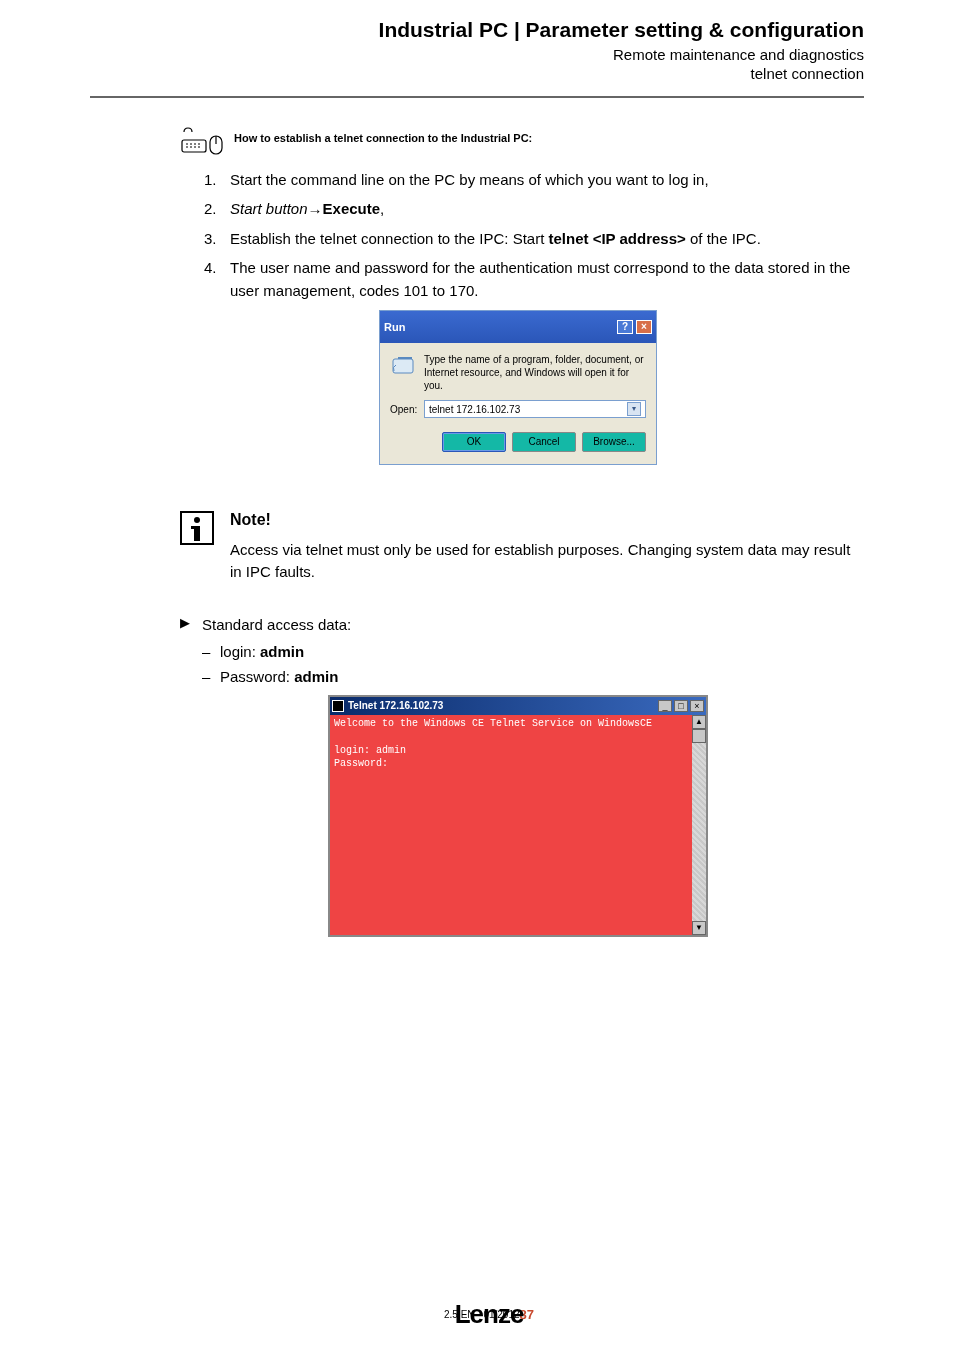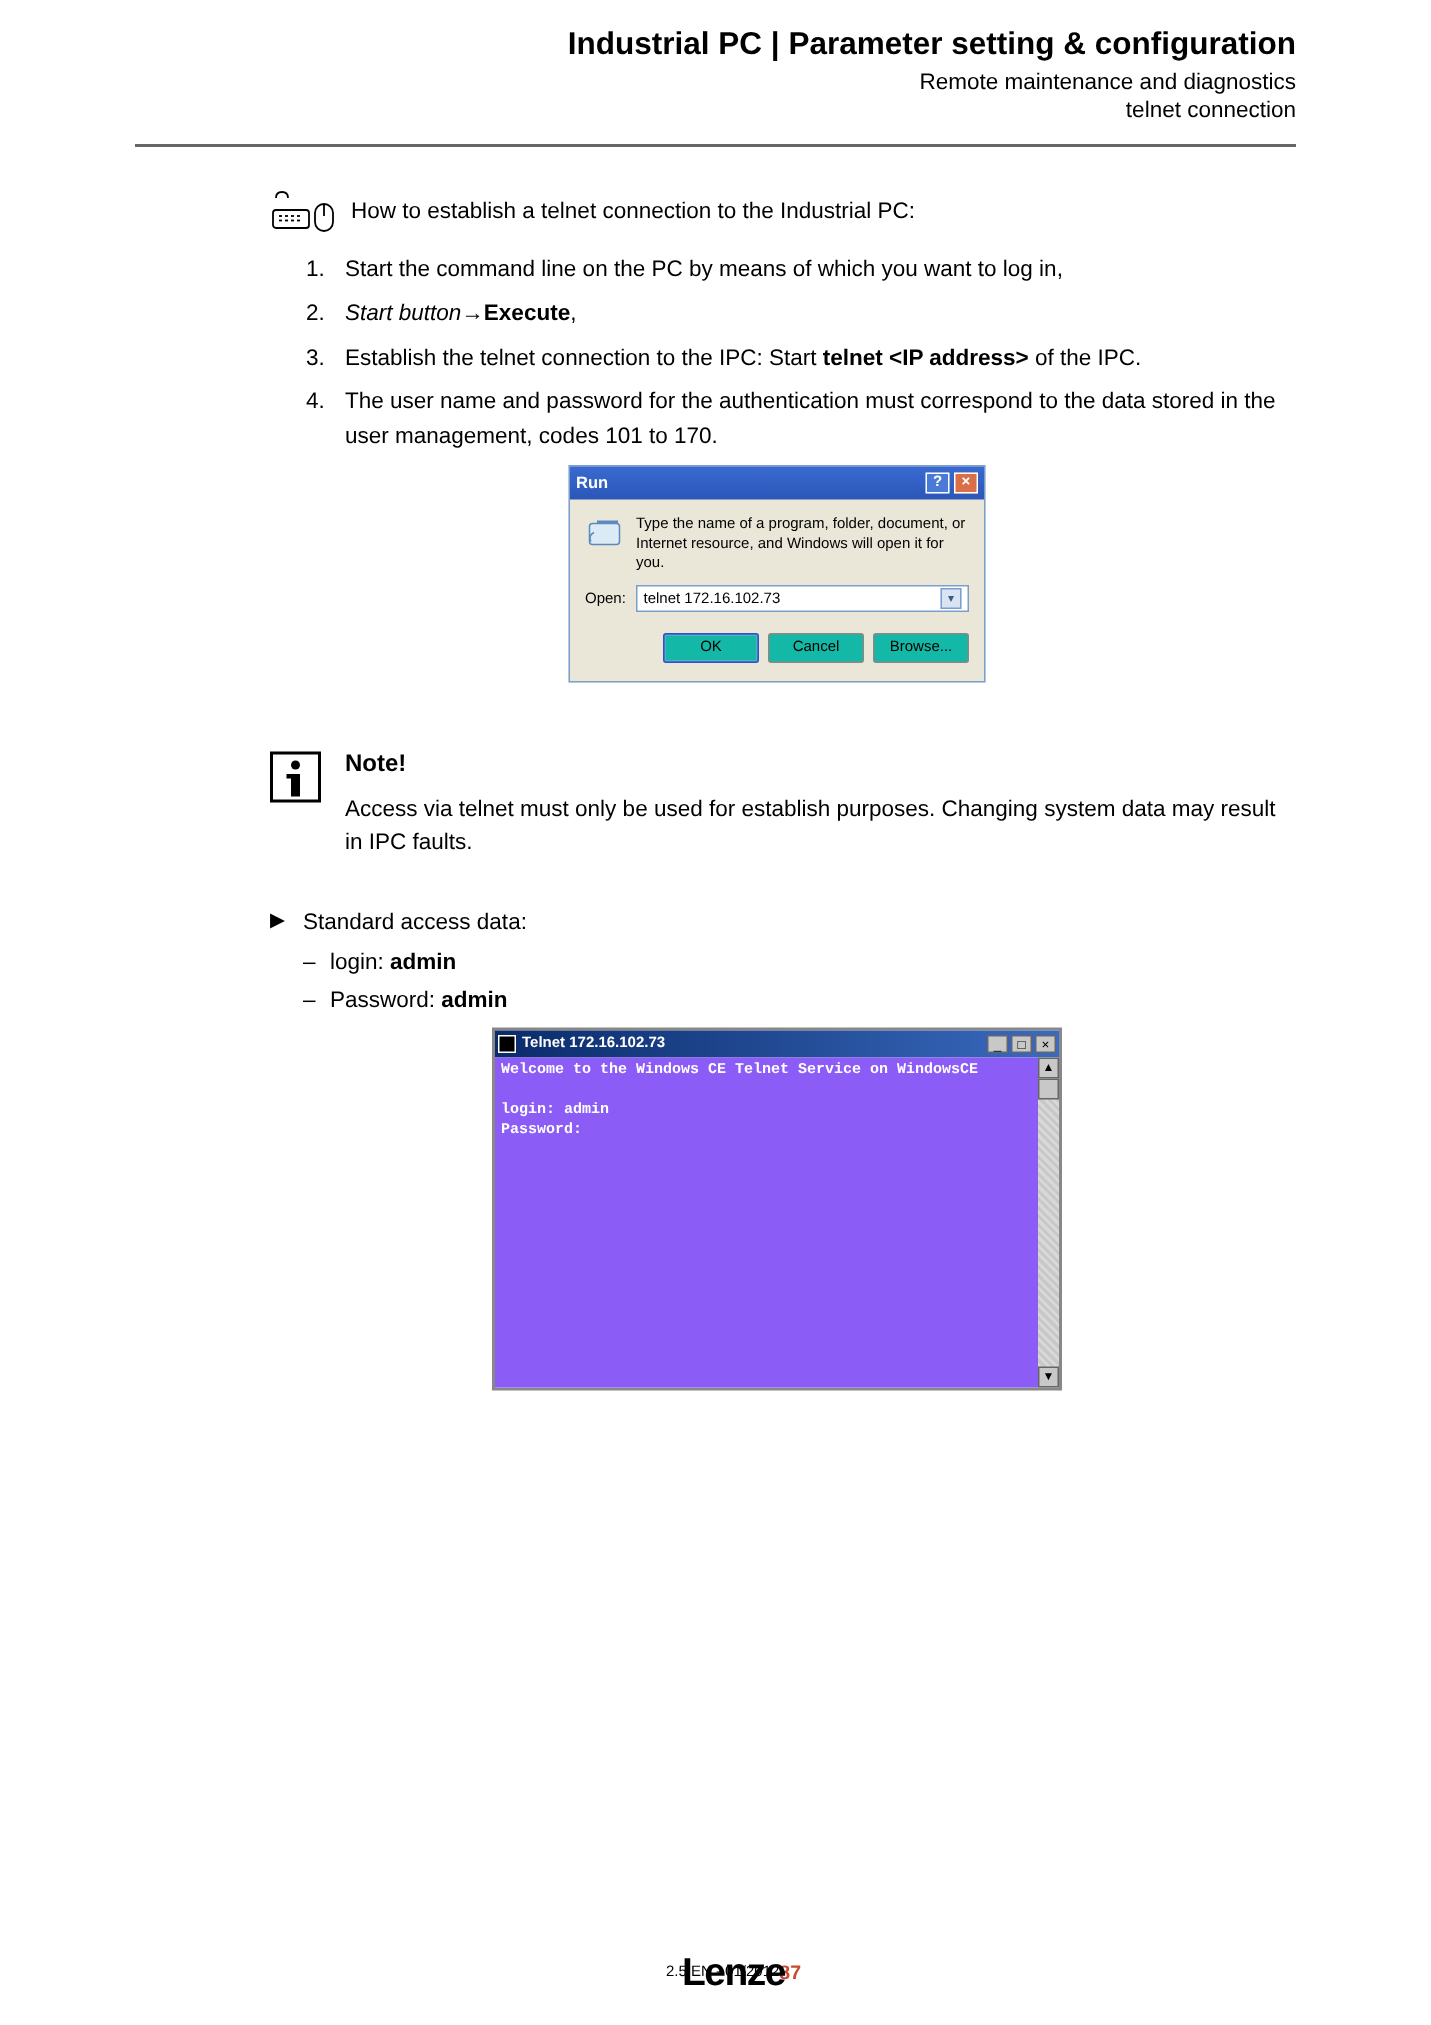--- a/index.html
+++ b/index.html
@@ -44,22 +44,22 @@
     margin-bottom: 10px;
   }
   .mouse-icon {
     width: 46px;
     height: 32px;
     margin-right: 8px;
     flex-shrink: 0;
   }
   .mouse-icon svg { display: block; }
   .section-heading {
-    font-size: 15px;
-    font-weight: normal;
+    font-size: 11px;
+    font-weight: bold;
     padding-top: 6px;
   }
   .num-list {
     list-style: none;
     padding-left: 24px;
     font-size: 15px;
     line-height: 1.55;
   }
   .num-list li {
     display: flex;
@@ -74,21 +74,21 @@
   .bold { font-weight: bold; }
   .arrow-glyph { font-family: Arial; }
   .run-dialog {
     width: 278px;
     margin: 8px auto 0 auto;
     border: 1px solid #7a9fcf;
     background: #eae7d8;
     font-size: 11px;
   }
   .run-titlebar {
-    height: 22px;
+    height: 32px;
     background: linear-gradient(#3a6ad0, #2a56b8);
     color: #fff;
     display: flex;
     align-items: center;
     padding: 0 4px;
     font-size: 11px;
     font-weight: bold;
   }
   .run-titlebar .title-text { flex: 1; }
   .run-titlebar .tbtn {
@@ -283,27 +283,26 @@
     line-height: 10px;
     color: #000;
     flex-shrink: 0;
   }
   .telnet-body {
     display: flex;
     height: 220px;
   }
   .telnet-console {
     flex: 1;
-    background: #8b5cf6;
+    background: #ef4444;
     color: #fff;
     font-family: "Courier New", monospace;
     font-size: 10px;
     padding: 2px 4px;
     line-height: 1.35;
-    font-weight: bold;
   }
   .telnet-scrollbar {
     width: 14px;
     background: repeating-linear-gradient(45deg, #c8c8c8 0 2px, #d8d8d8 2px 4px);
     display: flex;
     flex-direction: column;
     justify-content: space-between;
   }
   .telnet-scrollbar .sbtn {
     width: 14px;

